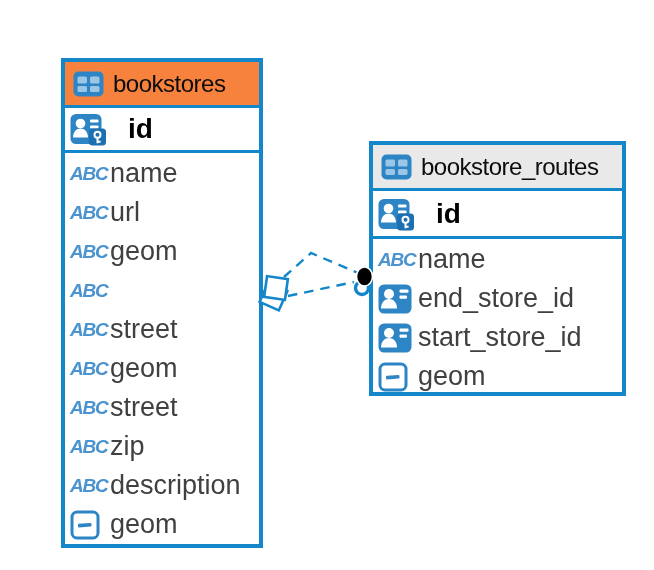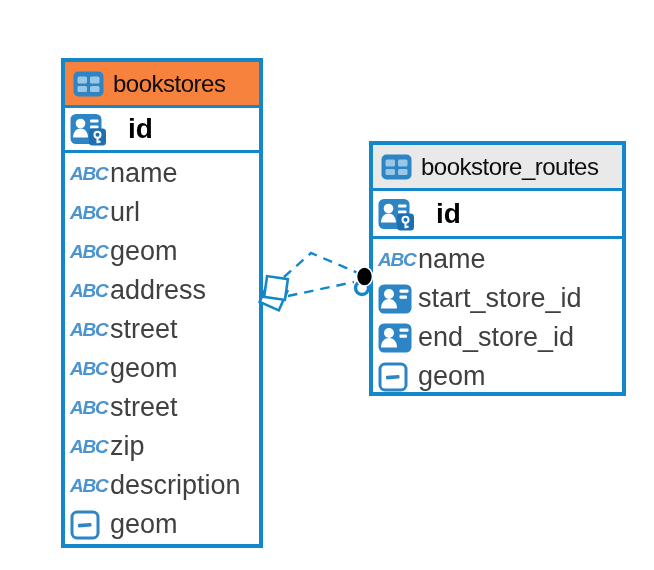--- a/index.html
+++ b/index.html
@@ -107,21 +107,20 @@
         <div class="col-row">
           <span class="icon">
             <span class="abc">ABC</span>
           </span>
           <span class="col-label">geom</span>
         </div>
         <div class="col-row">
           <span class="icon">
             <span class="abc">ABC</span>
           </span>
-          <span class="col-label">address</span>
         </div>
         <div class="col-row">
           <span class="icon">
             <span class="abc">ABC</span>
           </span>
           <span class="col-label">street</span>
         </div>
         <div class="col-row">
           <span class="icon">
             <span class="abc">ABC</span>
@@ -196,33 +195,33 @@
         <div class="col-row">
           <span class="icon">
             <svg width="34" height="30" viewBox="0 0 34 30">
               <rect x="0.5" y="0.5" width="33" height="29" rx="5.5" fill="#2E85C5"></rect>
               <circle cx="11" cy="10" r="5" fill="#fff"></circle>
               <path d="M3 24.5 C3 18.4 6.9 15.1 11 15.1 C15.1 15.1 19 18.4 19 24.5 Z" fill="#fff"></path>
               <rect x="21.5" y="5.5" width="9" height="3.2" rx="1" fill="#fff"></rect>
               <rect x="21.5" y="11.5" width="7.5" height="3.2" rx="1" fill="#fff"></rect>
             </svg>
           </span>
-          <span class="col-label">start_store_id</span>
+          <span class="col-label">end_store_id</span>
         </div>
         <div class="col-row">
           <span class="icon">
             <svg width="34" height="30" viewBox="0 0 34 30">
               <rect x="0.5" y="0.5" width="33" height="29" rx="5.5" fill="#2E85C5"></rect>
               <circle cx="11" cy="10" r="5" fill="#fff"></circle>
               <path d="M3 24.5 C3 18.4 6.9 15.1 11 15.1 C15.1 15.1 19 18.4 19 24.5 Z" fill="#fff"></path>
               <rect x="21.5" y="5.5" width="9" height="3.2" rx="1" fill="#fff"></rect>
               <rect x="21.5" y="11.5" width="7.5" height="3.2" rx="1" fill="#fff"></rect>
             </svg>
           </span>
-          <span class="col-label">end_store_id</span>
+          <span class="col-label">start_store_id</span>
         </div>
         <div class="col-row">
           <span class="icon">
             <svg width="30" height="30" viewBox="0 0 30 30">
               <rect x="2" y="2" width="26" height="26" rx="5" fill="#fff" stroke="#2E85C5" stroke-width="3"></rect>
               <rect x="8" y="13.4" width="13.5" height="3.6" rx="1" fill="#2E85C5" transform="rotate(-4 14.75 15.2)"></rect>
             </svg>
           </span>
           <span class="col-label">geom</span>
         </div>

